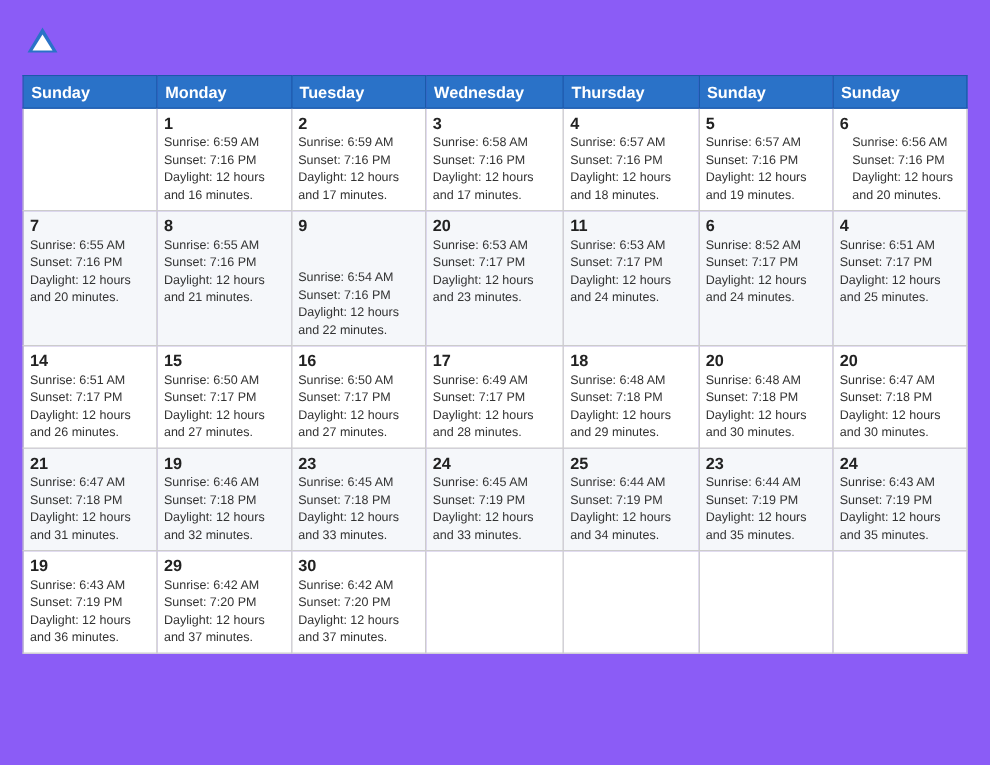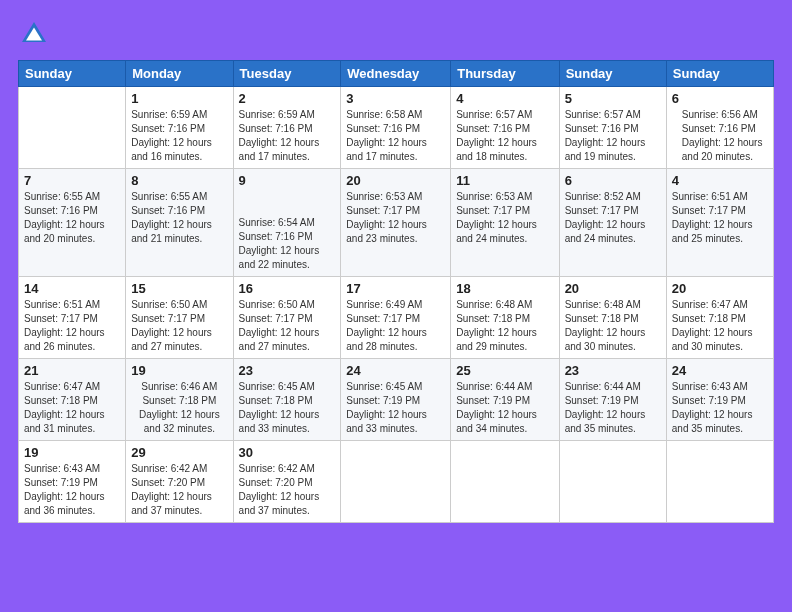--- a/index.html
+++ b/index.html
@@ -265,21 +265,21 @@
         </tr>
         <tr>
           <td>
             <span class="day-num">21</span>
             <div class="day-info" style="white-space: pre-line;">Sunrise: 6:47 AM
 Sunset: 7:18 PM
 Daylight: 12 hours and 31 minutes.</div>
           </td>
           <td>
             <span class="day-num">19</span>
-            <div class="day-info" style="white-space: pre-line; text-align: center;">Sunrise: 6:46 AM
+            <div class="day-info" style="white-space: pre-line;">Sunrise: 6:46 AM
 Sunset: 7:18 PM
 Daylight: 12 hours and 32 minutes.</div>
           </td>
           <td>
             <span class="day-num">23</span>
             <div class="day-info" style="white-space: pre-line;">Sunrise: 6:45 AM
 Sunset: 7:18 PM
 Daylight: 12 hours and 33 minutes.</div>
           </td>
           <td>

